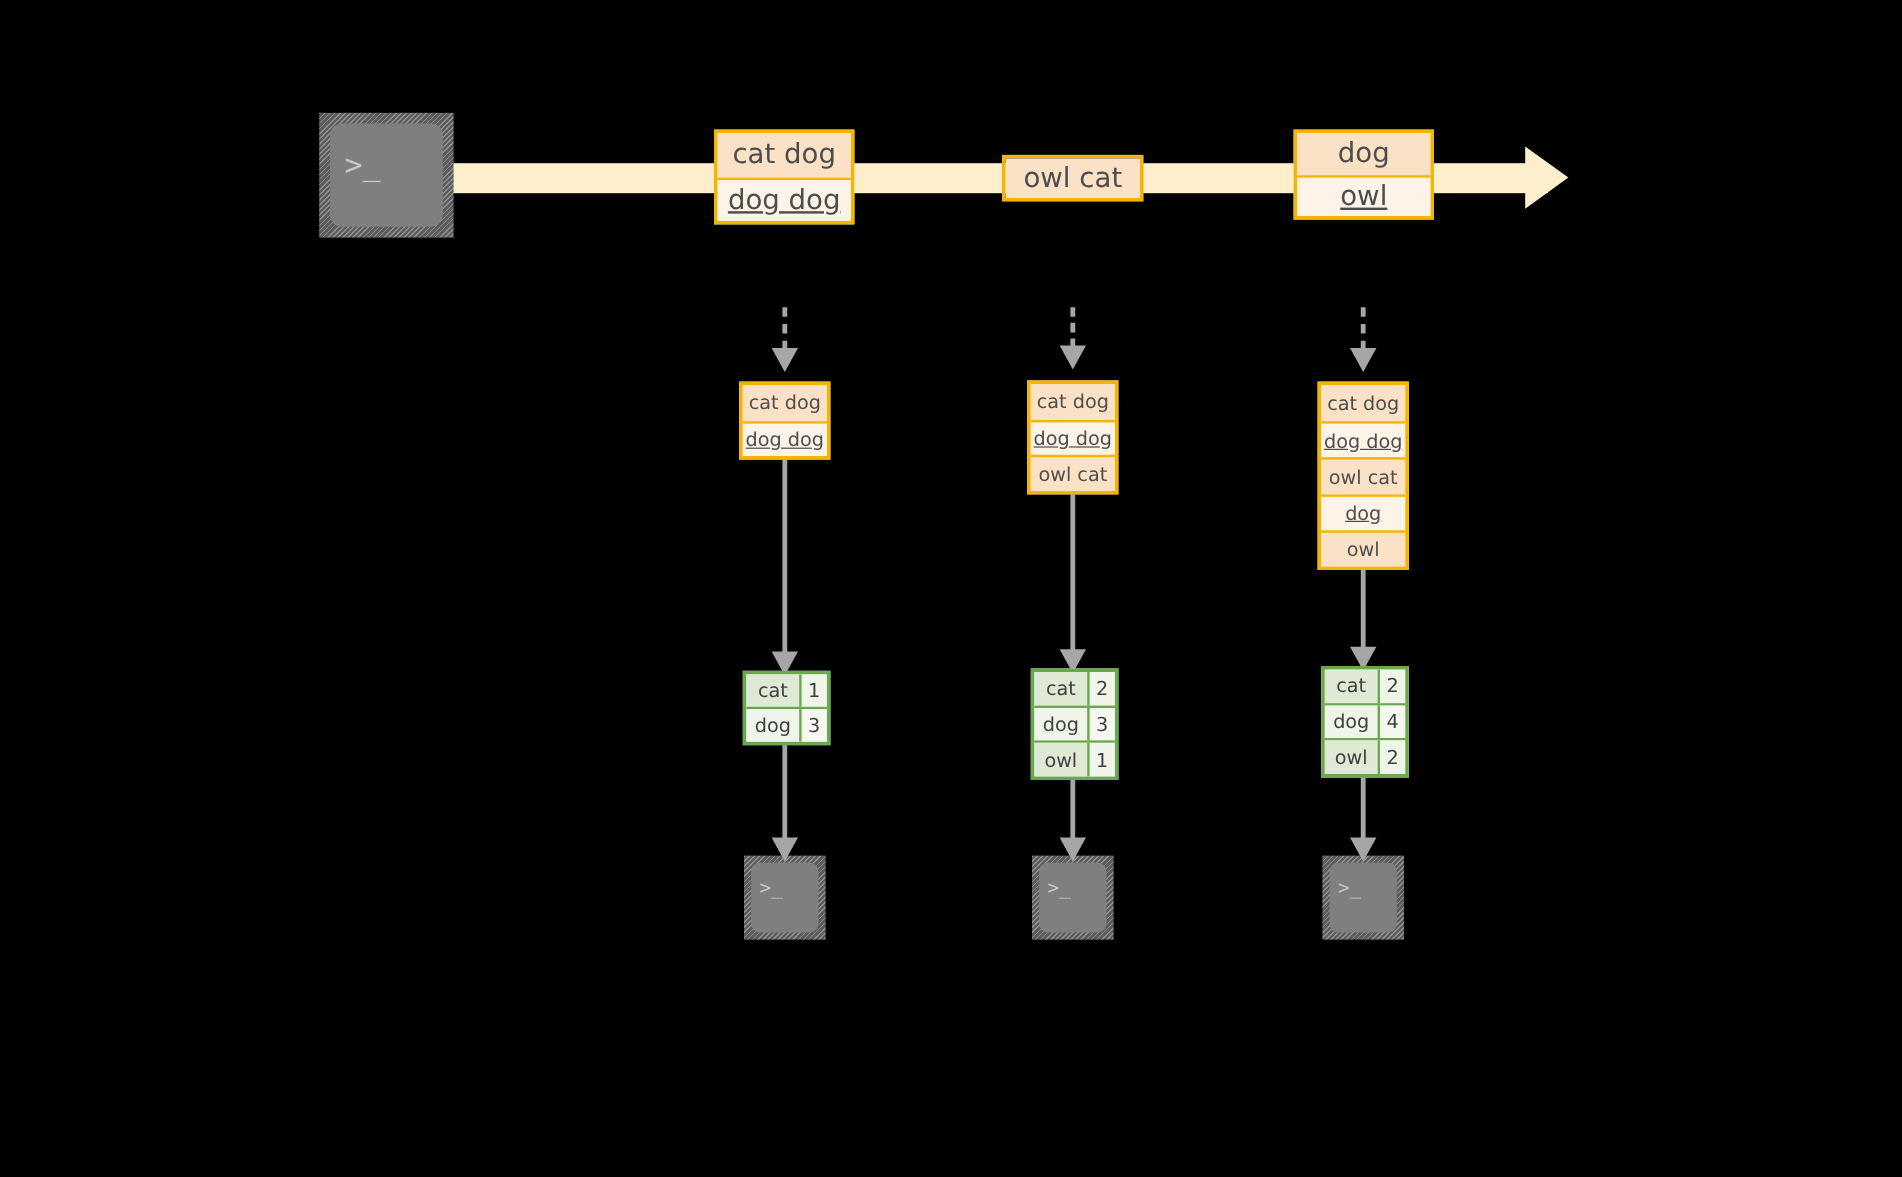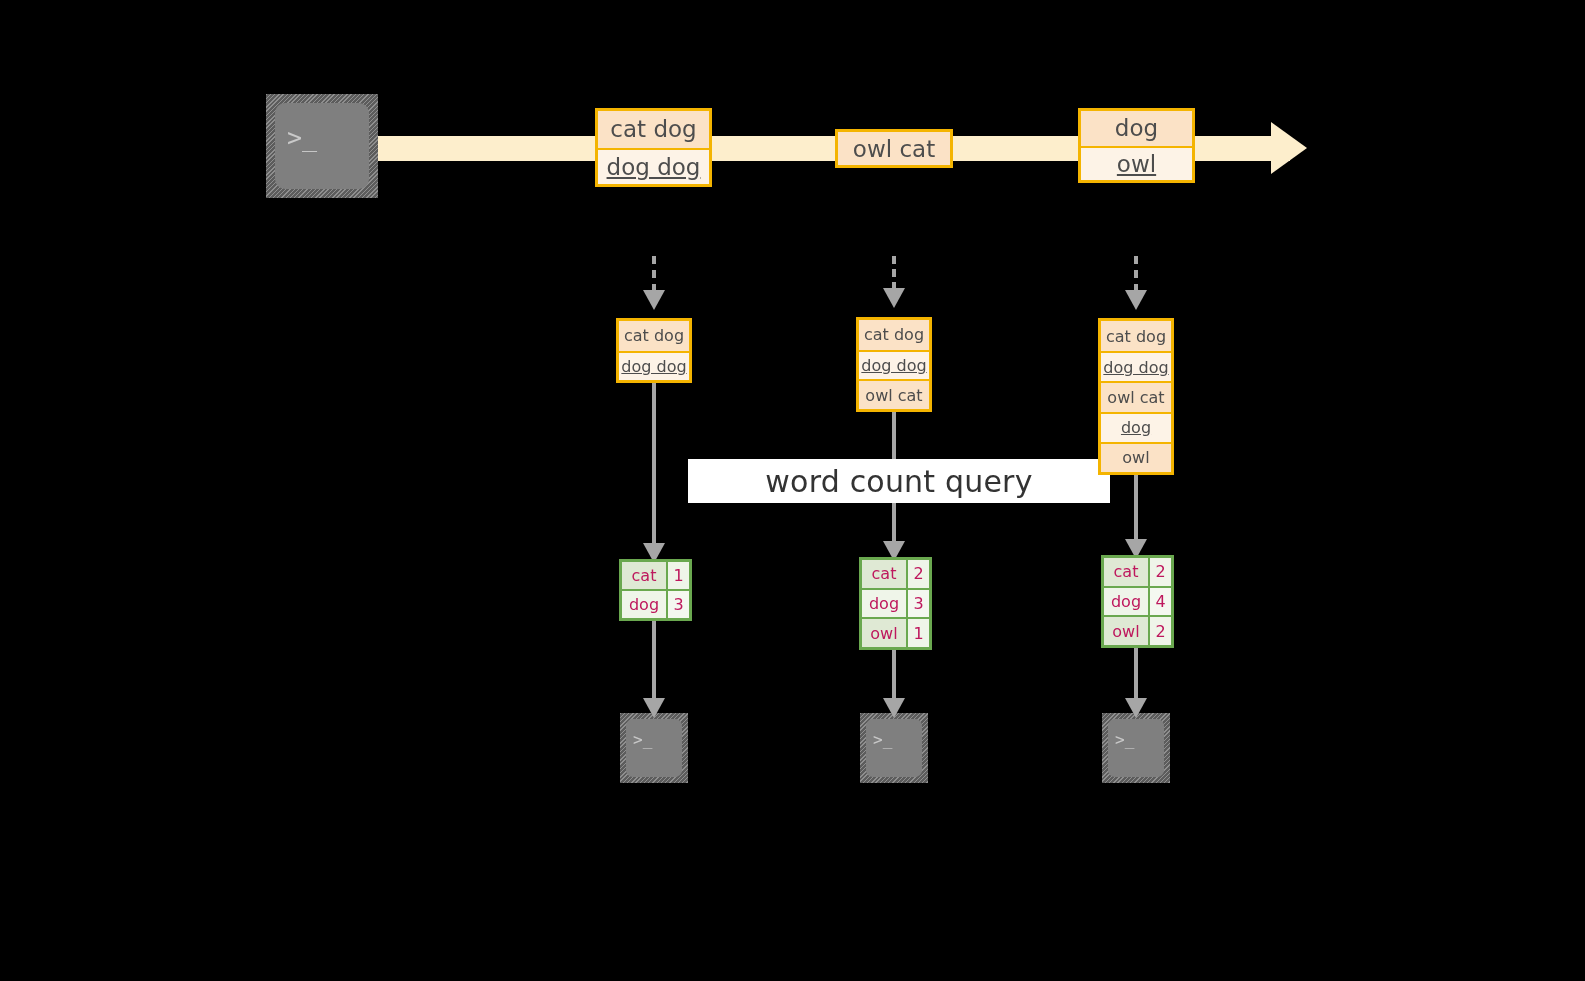--- a/index.html
+++ b/index.html
@@ -99,21 +99,21 @@
     box-sizing: border-box;
     flex: 1 1 0;
   }
   .gbox .grow.sep { border-top: 2px solid #6aa84f; }
   .gbox .gcell {
     box-sizing: border-box;
     display: flex;
     align-items: center;
     justify-content: center;
     font-size: 16px;
-    color: #be185d;
+    color: #404040;
   }
   .gbox .gcell.word { width: 44px; background: #dfe9d4; }
   .gbox .gcell.count {
     flex: 1 1 auto;
     background: #eff5e9;
     border-left: 2px solid #6aa84f;
   }
   .gbox .grow.alt .gcell.word { background: #eff5e9; }
   .gbox .grow.alt .gcell.count { background: #f4f8f0; }
 
@@ -281,17 +281,14 @@
 
   <div class="v-line" style="left:1134px; top:648px; height:53px;"></div>
   <div class="v-head" style="left:1125px; top:698px;"></div>
 
   <div class="terminal" style="left:1102px; top:713px; width:68px; height:70px; padding:6px;">
     <div class="terminal-inner" style="border-radius:7px;">
       <span class="terminal-prompt" style="left:7px; top:13px; font-size:16px;">&gt;_</span>
     </div>
   </div>
 
-  <div class="label-band" style="left:688px; top:459px; width:422px; height:44px;">
-    <span>word count query</span>
-  </div>
 
 </div>
 
 </body></html>

